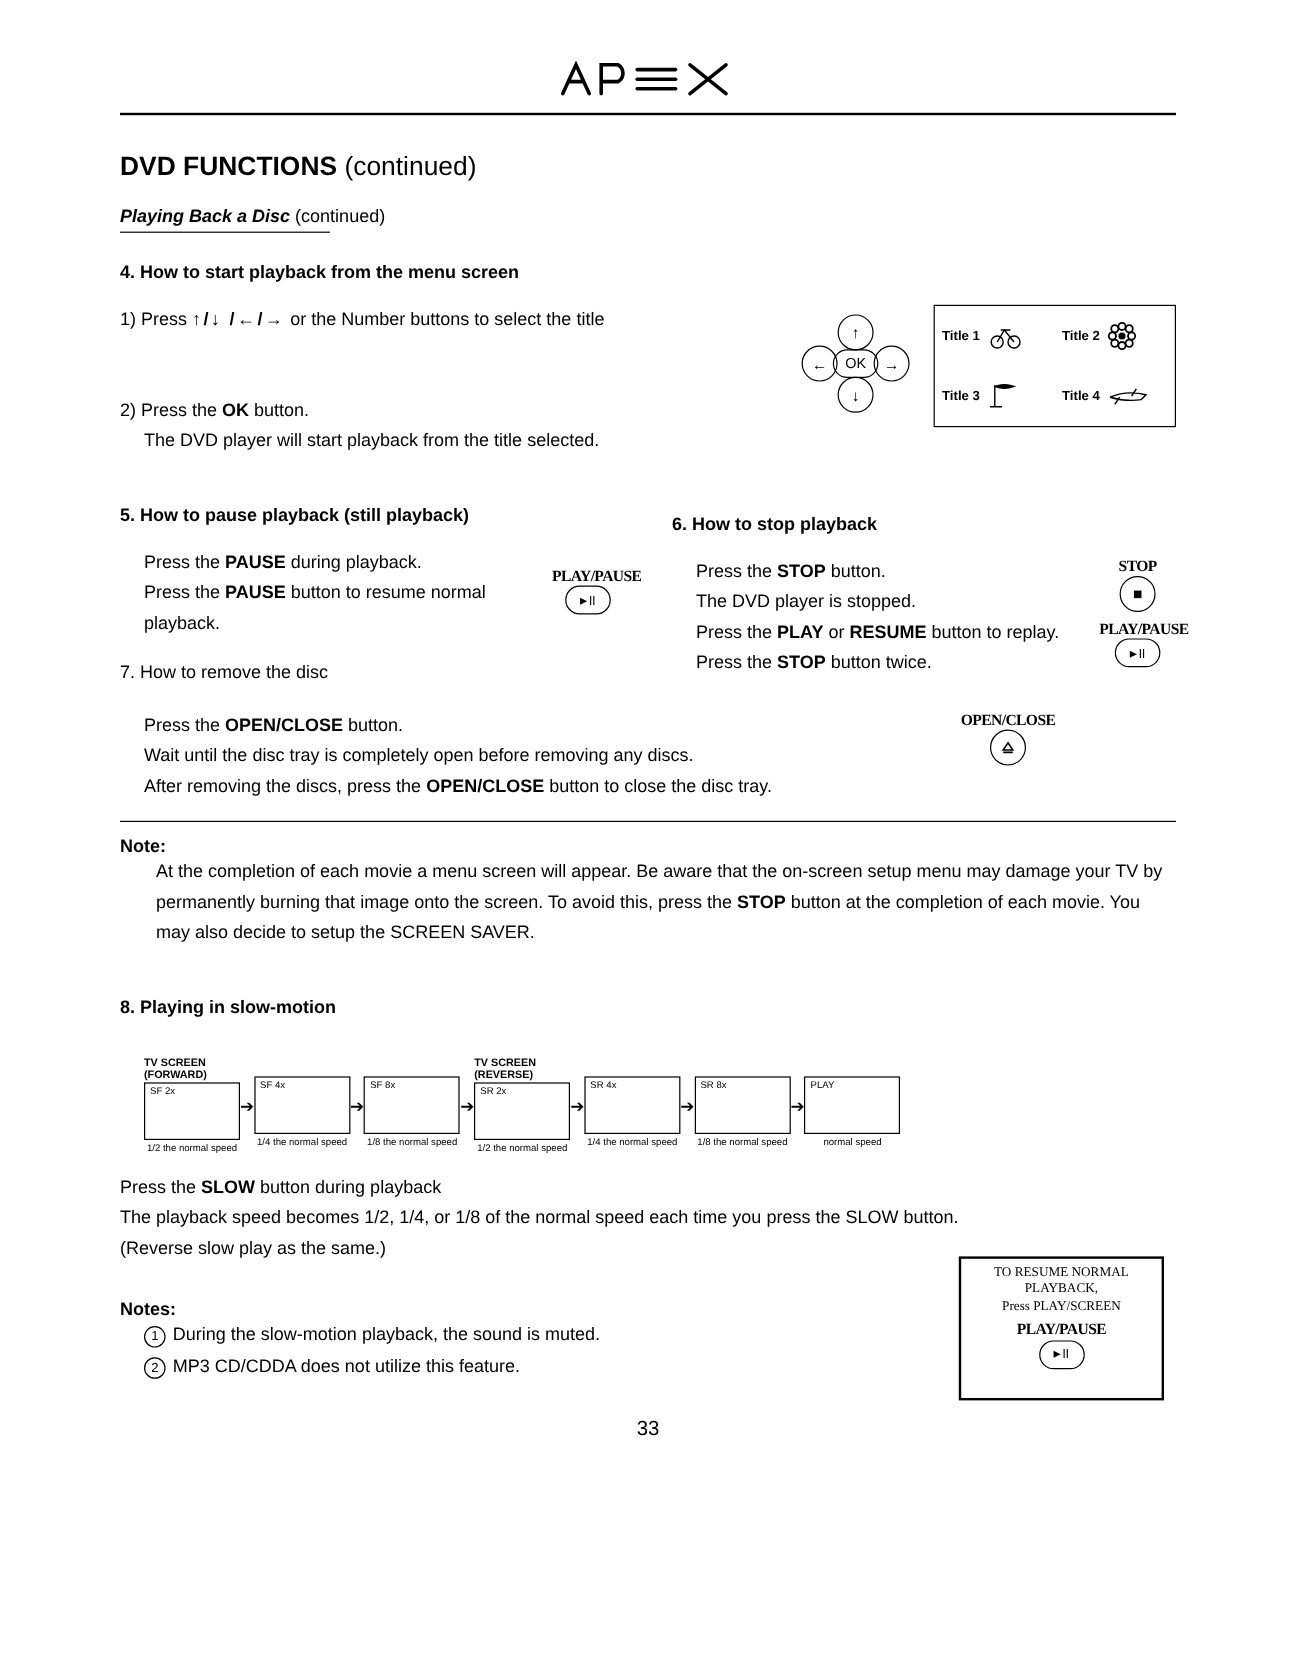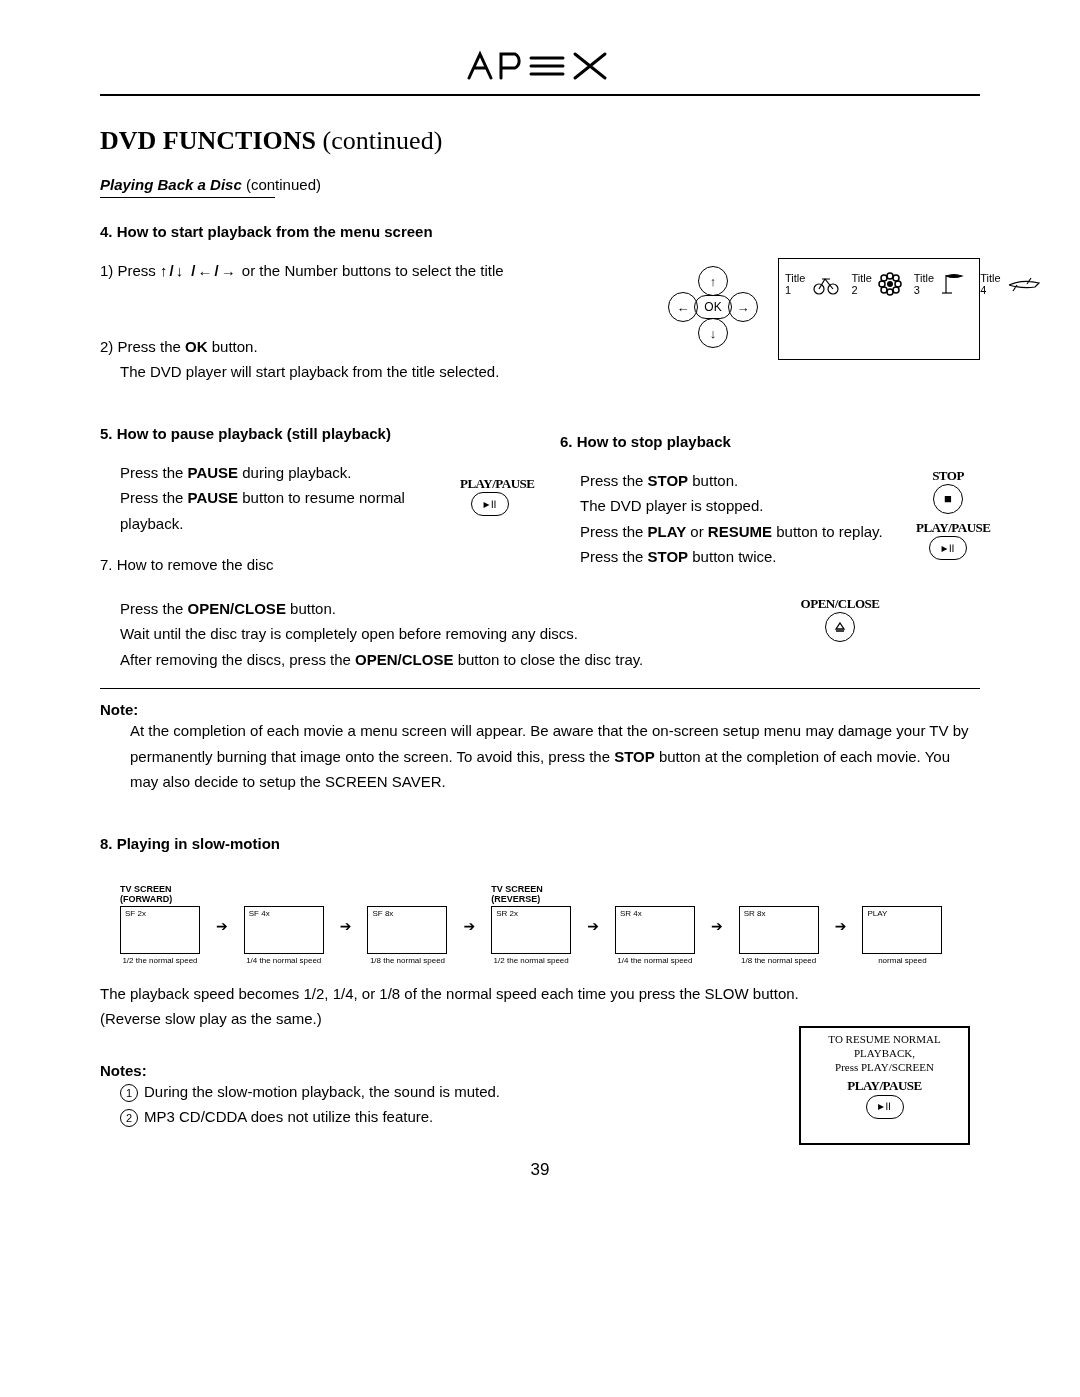--- a/index.html
+++ b/index.html
@@ -21,23 +21,22 @@
     letter-spacing: 6px;
     font-weight: bold;
     margin-bottom: 4px;
   }
   .hr-top {
     border: none;
     border-top: 2px solid #000;
     margin: 0 0 30px 0;
   }
   .section-title {
-    font-size: 26px;
+    font-size: 22px;
     margin: 0 0 20px 0;
-    font-family: Liberation Serif, serif;
   }
   .section-title .bold { font-weight: bold; }
   .section-title .normal { font-weight: normal; }
   .subsection {
     font-style: italic;
     font-weight: bold;
     font-size: 15px;
     margin: 0 0 4px 0;
   }
   .subsection .cont { font-weight: normal; font-style: normal; }
@@ -83,30 +82,31 @@
     font-size: 12px;
   }
   .hr-mid { border:none; border-top:1.5px solid #000; margin: 16px 0 12px 0; }
   .note-title { font-weight: bold; }
   .pagenum { text-align: center; margin-top: 30px; font-size: 17px; }
   
   .tv-menu {
     border: 1px solid #000;
     width: 200px; height: 100px;
     display: grid;
-    grid-template-columns: 1fr 1fr 1fr 1fr;
+    grid-template-columns: 1fr 1fr;
     grid-template-rows: 1fr 1fr;
     font-size: 11px;
+    font-weight: bold;
   }
   .tv-cell { display:flex; align-items:center; gap:6px; padding:4px 6px; }
   .tv-cell svg, .tv-cell .g { flex:0 0 auto; }
   
   .dpad { display:grid; grid-template-columns:30px 30px 30px; grid-template-rows:26px 26px 26px; justify-items:center; align-items:center;}
   
-  .strip { display:flex; align-items:flex-end; gap:16px; font-size:9px; }
+  .strip { display:flex; align-items:center; gap:0; font-size:9px; }
   .sbox { width:80px; }
   .sbox .lbl { font-weight:bold; font-size:9px; margin-bottom:2px; }
   .sbox .frame { border:1px solid #000; height:48px; padding:2px 4px; box-sizing:border-box; font-size:8px; }
   .sbox .cap { font-size:8px; margin-top:2px; text-align:center; }
   .sarrow { font-size:14px; align-self:center; padding-top:4px;}
   .resume-box {
     border: 2px solid #000;
     width: 155px;
     padding: 4px 6px 24px 6px;
     text-align: center;
@@ -342,34 +342,37 @@
     </div>
     <div class="sarrow">➔</div>
     <div class="sbox">
       <div class="lbl">&nbsp;</div>
       <div class="frame"><span>PLAY</span></div>
       <div class="cap">normal speed</div>
     </div>
   </div>
 
   <div style="height:16px"></div>
+  <div class="body-text">
+    <span>Press the </span><b>SLOW</b><span> button during playback</span>
+  </div>
   <div class="body-text">The playback speed becomes 1/2, 1/4, or 1/8 of the normal speed each time you press the SLOW button.</div>
   <div class="body-text">(Reverse slow play as the same.)</div>
 
   <div class="resume-box">
     <div>TO RESUME NORMAL PLAYBACK,</div>
     <div>Press PLAY/SCREEN</div>
     <div style="height:4px"></div>
     <div class="smalllabel">PLAY/PAUSE</div>
     <div class="btn-oval" style="margin:0 auto">▸॥</div>
   </div>
 
   <div style="height:30px"></div>
   <div class="note-title">Notes:</div>
   <div class="body-text indent">
     <span class="circnum">1</span><span>During the slow-motion playback, the sound is muted.</span>
   </div>
   <div class="body-text indent">
     <span class="circnum">2</span><span>MP3 CD/CDDA does not utilize this feature.</span>
   </div>
 
-  <div class="pagenum">39</div>
+  <div class="pagenum">33</div>
 </div>
 
 </body></html>

